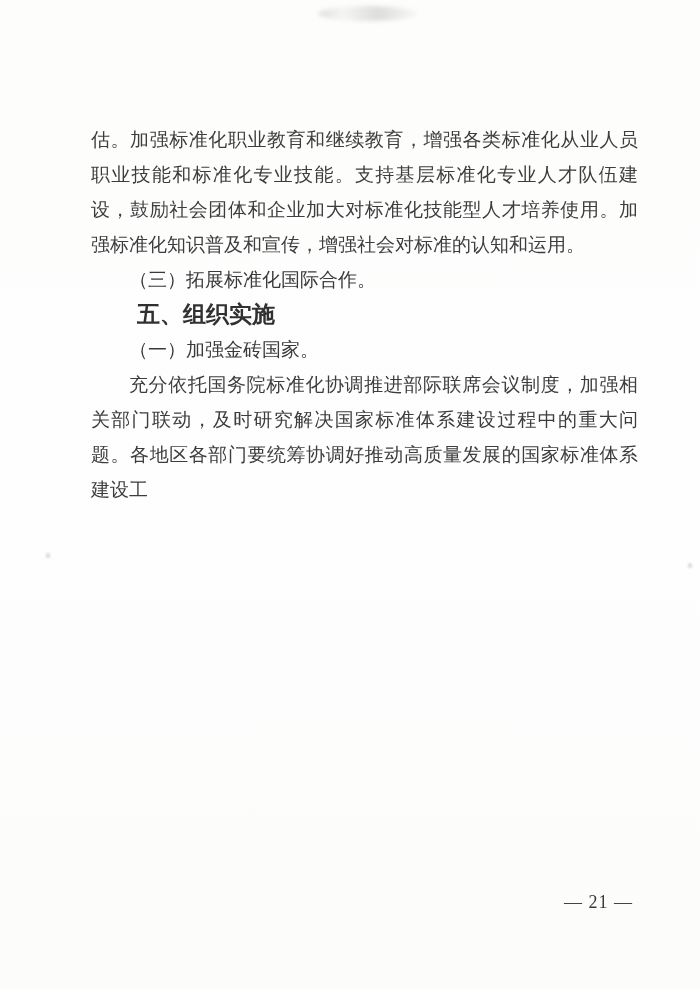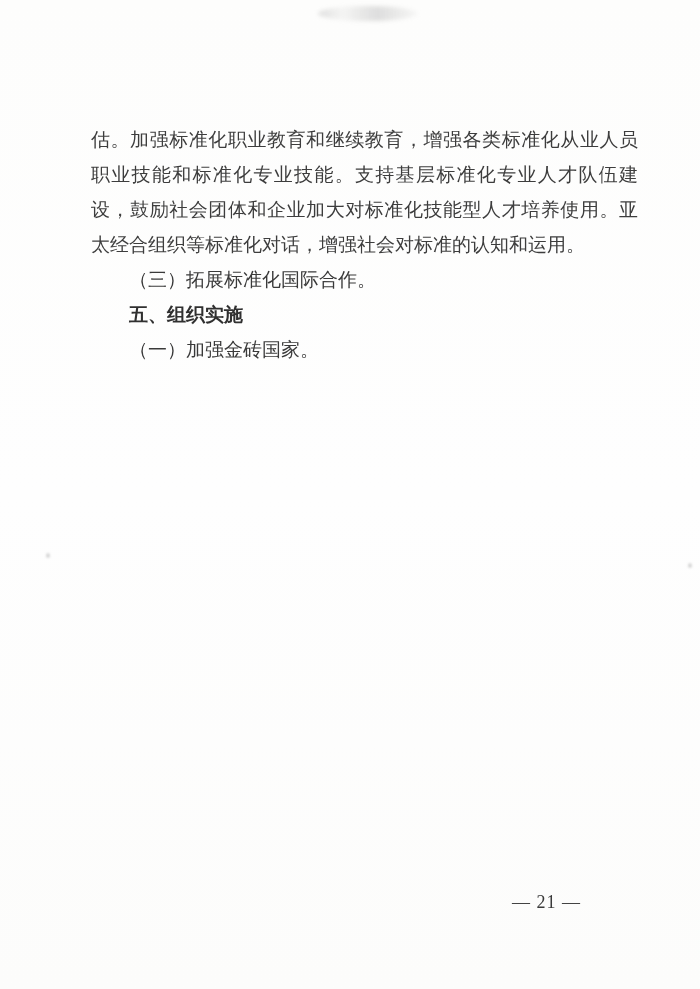--- a/index.html
+++ b/index.html
@@ -59,52 +59,53 @@
     text-indent: 2em;
   }
   .subhead {
     text-indent: 2em;
     color: #3a3a3a;
   }
   .section-heading {
     text-indent: 2em;
     font-family: "Liberation Sans", "DejaVu Sans", sans-serif;
     font-weight: 700;
-    font-size: 19px;
+    font-size: 23px;
     color: #303030;
   }
   .page-number {
     position: absolute;
-    left: 512px;
+    left: 564px;
     top: 888px;
     font-size: 18px;
     line-height: 28px;
     color: #3a3a3a;
     letter-spacing: 1px;
     white-space: pre;
   }
 </style>
 </head>
 <body>
 
 <div class="page">
 
   <div class="scan-smudge"></div>
   <div class="scan-speck speck-1"></div>
   <div class="scan-speck speck-2"></div>
 
   <div class="content">
-    <p class="body-text">估。加强标准化职业教育和继续教育，增强各类标准化从业人员职业技能和标准化专业技能。支持基层标准化专业人才队伍建设，鼓励社会团体和企业加大对标准化技能型人才培养使用。亚太经合组织等标准化对话，增强社会对标准的认知和运用。</p>
+    <p class="body-text">估。加强标准化职业教育和继续教育，增强各类标准化从业人员职业技能和标准化专业技能。支持基层标准化专业人才队伍建设，鼓励社会团体和企业加大对标准化技能型人才培养使用。加强标准化知识普及和宣传，增强社会对标准的认知和运用。</p>
 
     <p class="subhead">（三）拓展标准化国际合作。</p>
 
 
 
 
     <p class="section-heading">五、组织实施</p>
 
     <p class="subhead">（一）加强金砖国家。</p>
 
+    <p class="body-text indent">充分依托国务院标准化协调推进部际联席会议制度，加强相关部门联动，及时研究解决国家标准体系建设过程中的重大问题。各地区各部门要统筹协调好推动高质量发展的国家标准体系建设工</p>
   </div>
 
   <div class="page-number">— 21 —</div>
 
 </div>
 
 </body></html>

